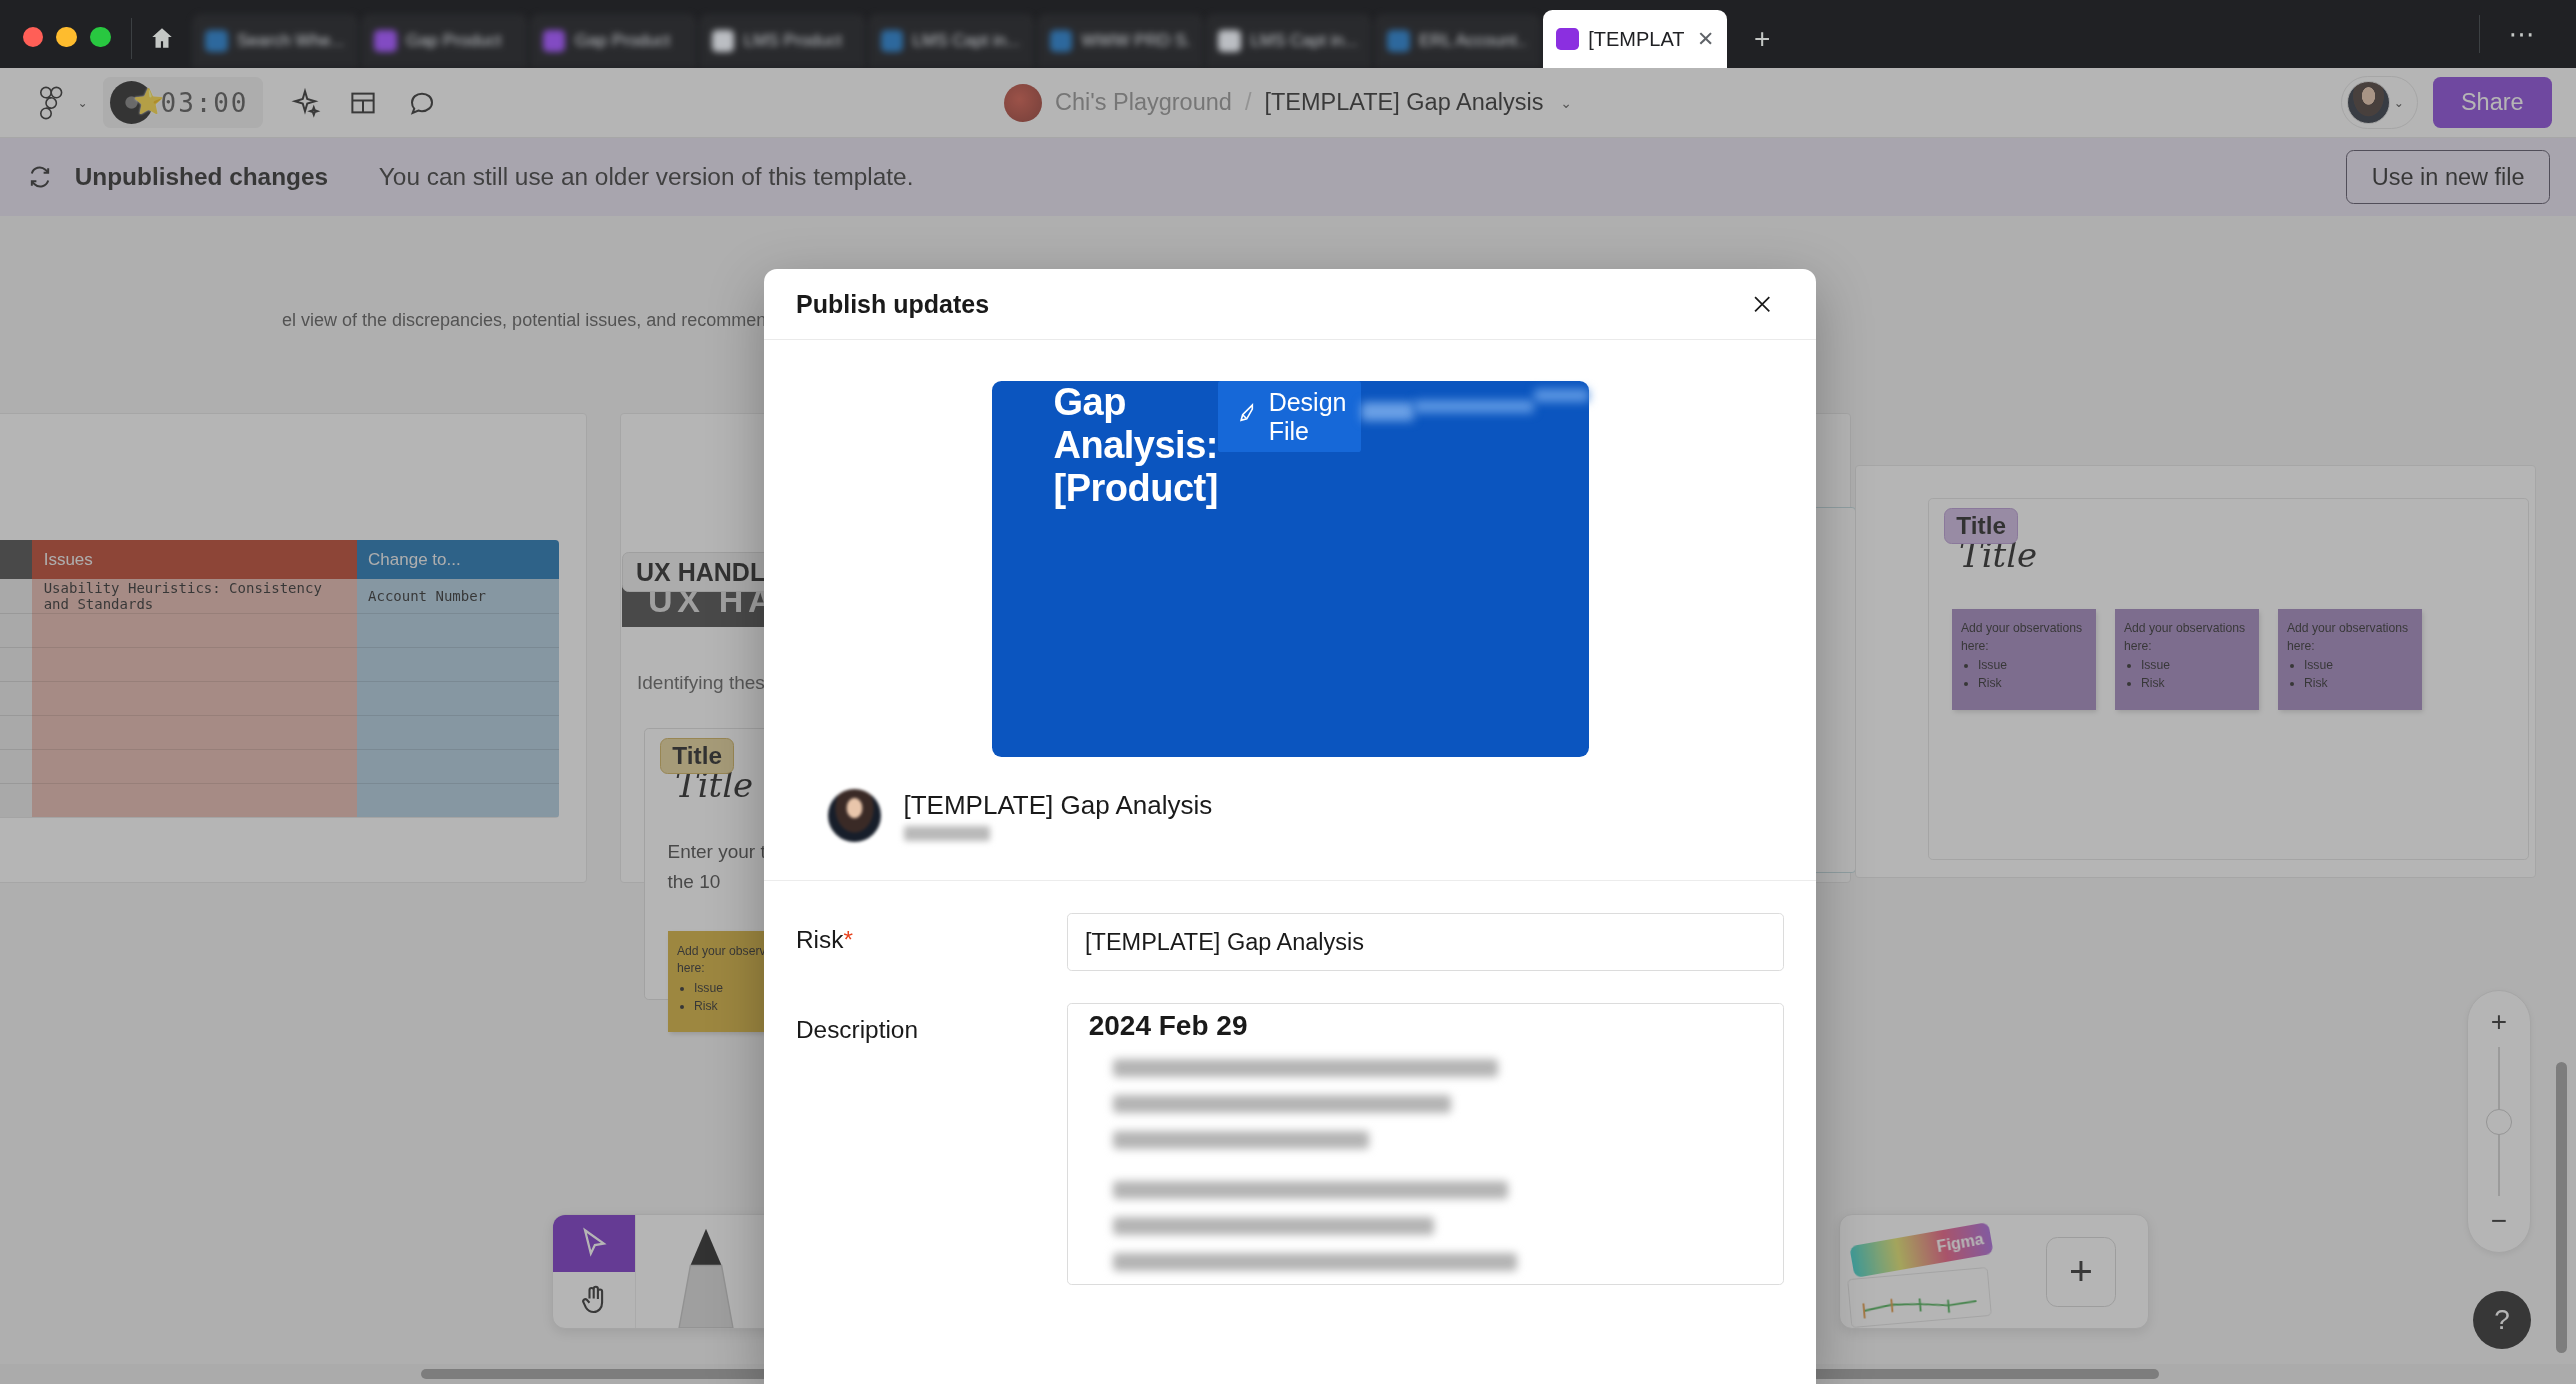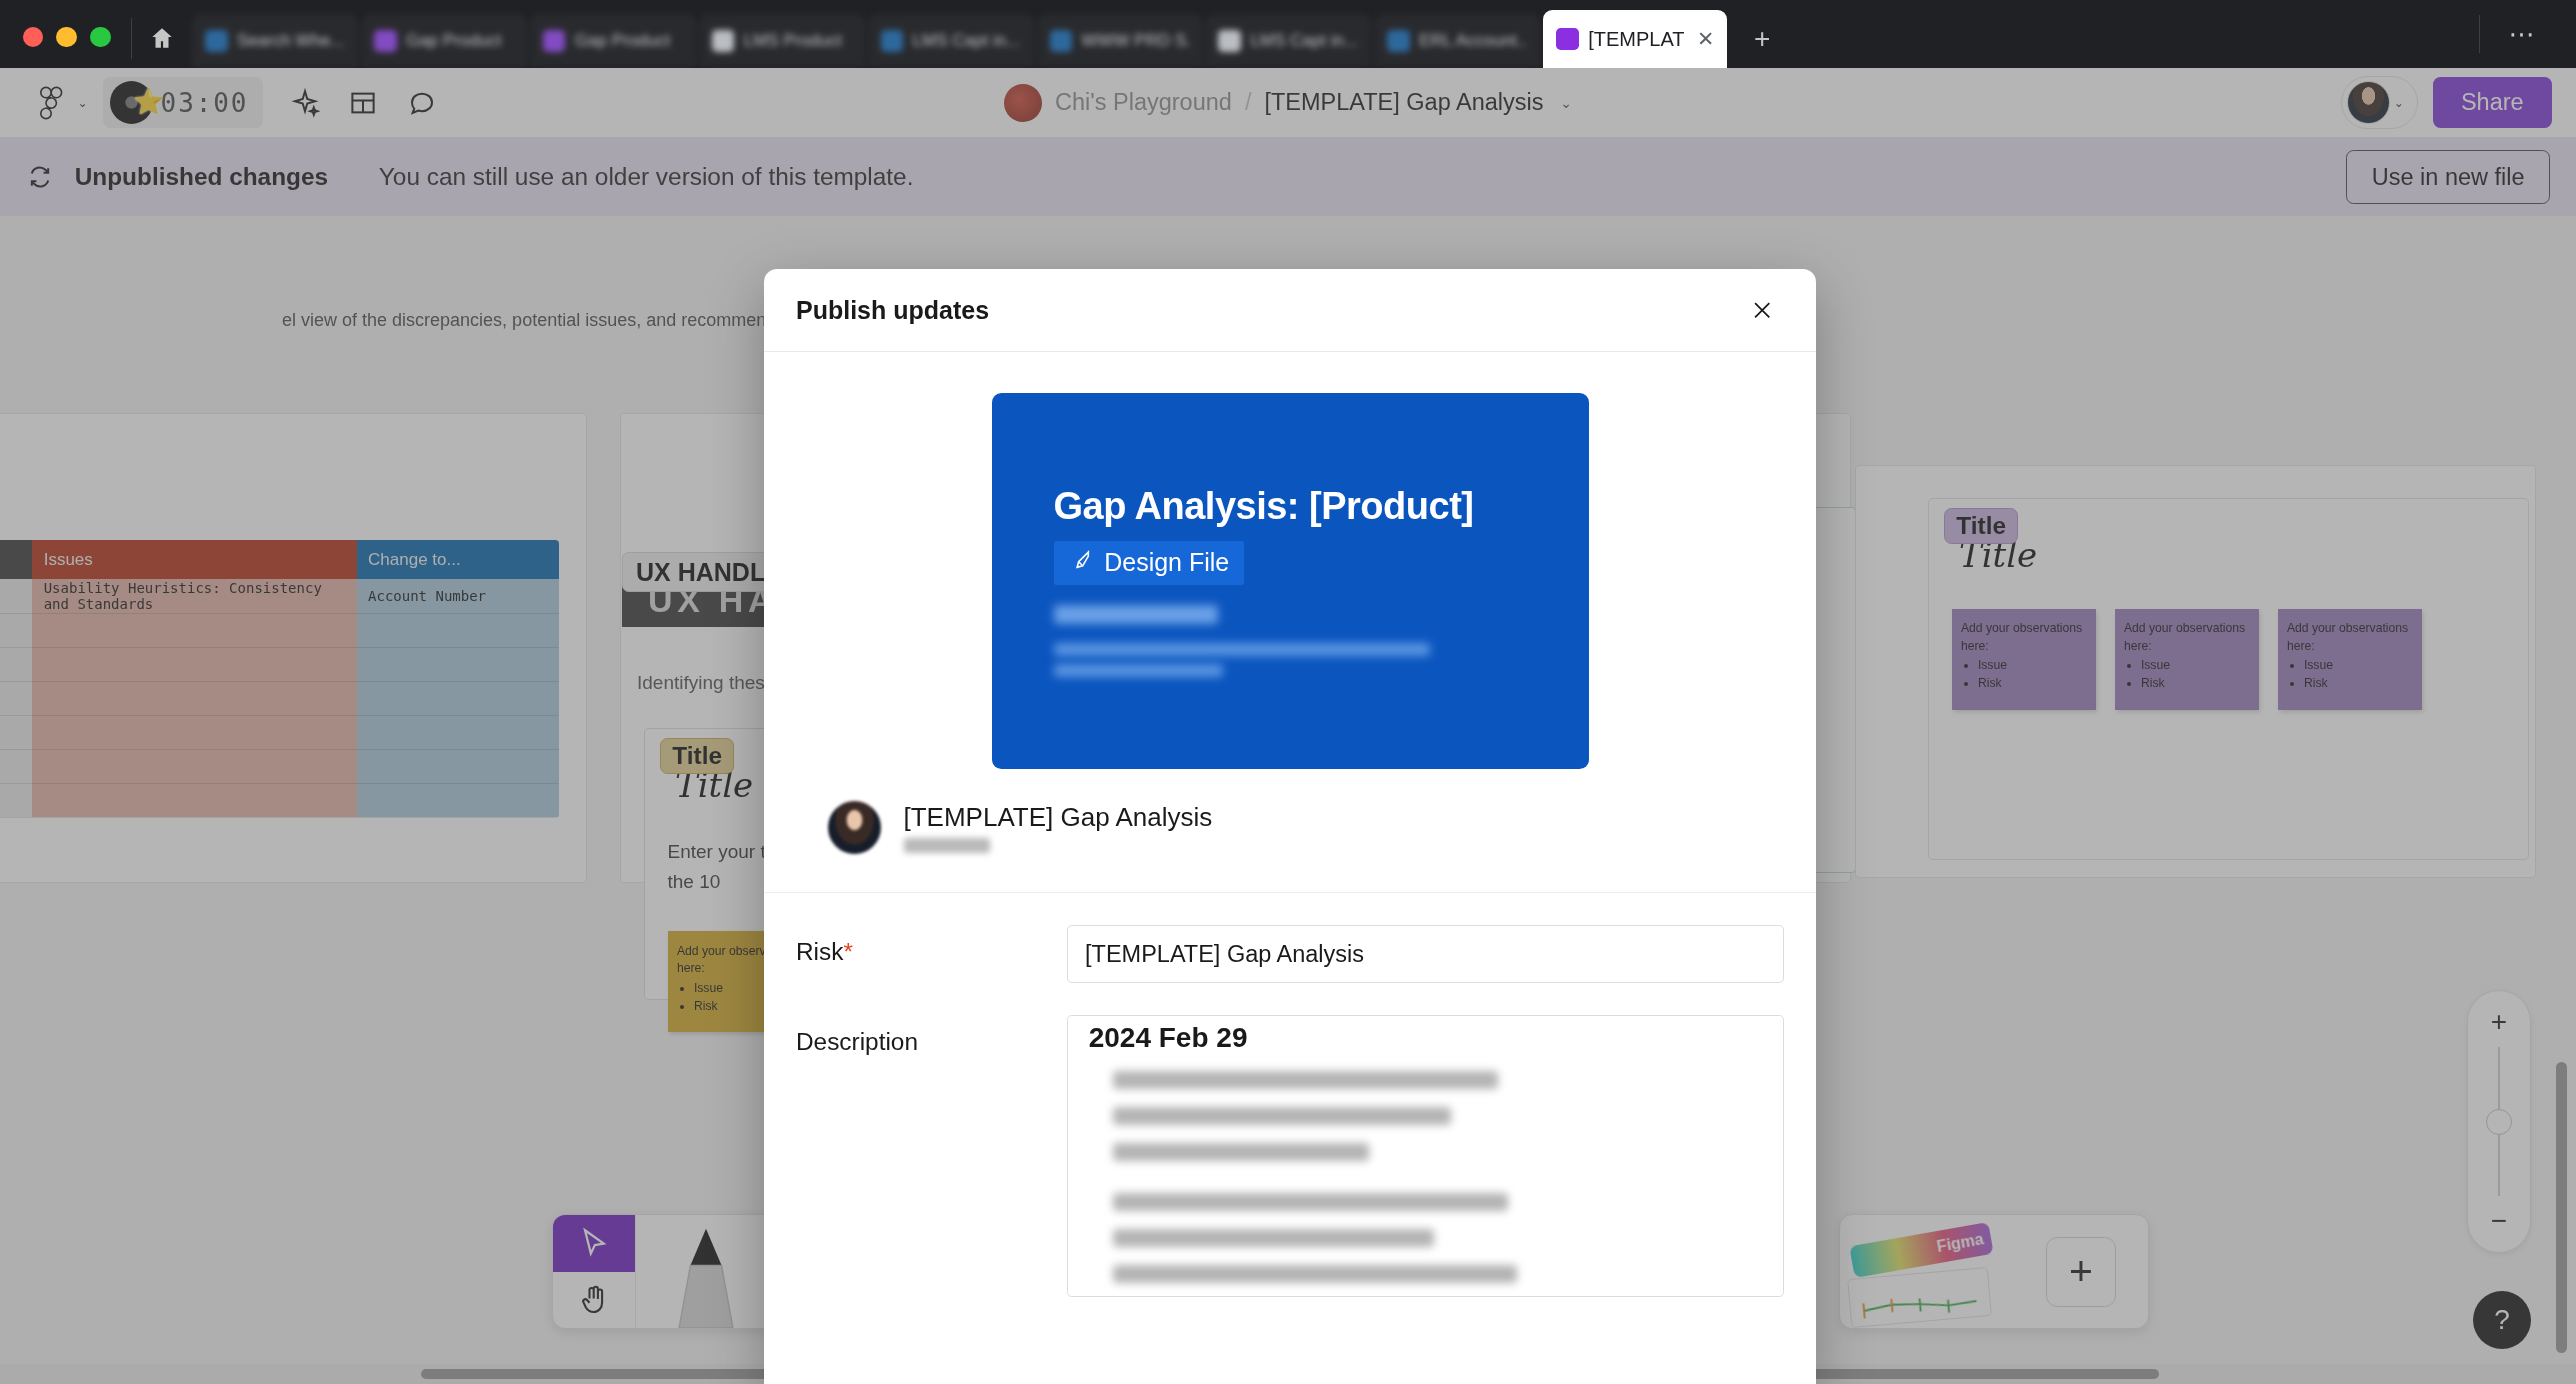--- a/index.html
+++ b/index.html
@@ -326,37 +326,37 @@
     position: absolute; top: 68px; left: 0; width: 2576px; height: 1317px;
     background: rgba(90,90,90,.45); z-index: 30;
   }
   .modal {
     position: absolute; left: 764px; top: 269px; width: 1052px; height: 1116px;
     background: #fff; border-radius: 13px 13px 0 0;
     box-shadow: 0 17px 56px rgba(0,0,0,.28);
     z-index: 50; overflow: hidden; display: flex; flex-direction: column;
   }
   .modal-header {
-    height: 83px; display: flex; align-items: center;
+    height: 71px; display: flex; align-items: center;
     padding: 0 32px; border-bottom: 0.9px solid #eaeaea; flex: none;
   }
   .modal-title { font-size: 25px; color: #1a1a1a; font-weight: bold; }
   .modal-close {
     margin-left: auto; font-size: 32px; color: #1a1a1a;
     width: 43px; height: 43px; display: flex;
     align-items: center; justify-content: center; cursor: pointer;
   }
   .modal-body { flex: 1; overflow: hidden; position: relative; }
   .preview-pane {
     padding: 41px 32px 0; border-bottom: 0.9px solid #ececec;
   }
   .preview-card {
     width: 597px; height: 376px; margin: 0 auto;
     background: #0b55bf; border-radius: 9.4px;
-    display: flex; flex-direction: column; justify-content: center;
+    display: flex; flex-direction: row; justify-content: center;
     padding-left: 62px;
   }
   .preview-h1 {
     color: #fff; font-size: 38px; font-weight: bold; letter-spacing: -0.5px;
     margin-bottom: 13px;
   }
   .design-badge {
     align-self: flex-start; background: #1668d8; color: #fff;
     padding: 6.6px 15px; border-radius: 2.8px; font-size: 25px;
     display: flex; align-items: center; gap: 11.3px;

